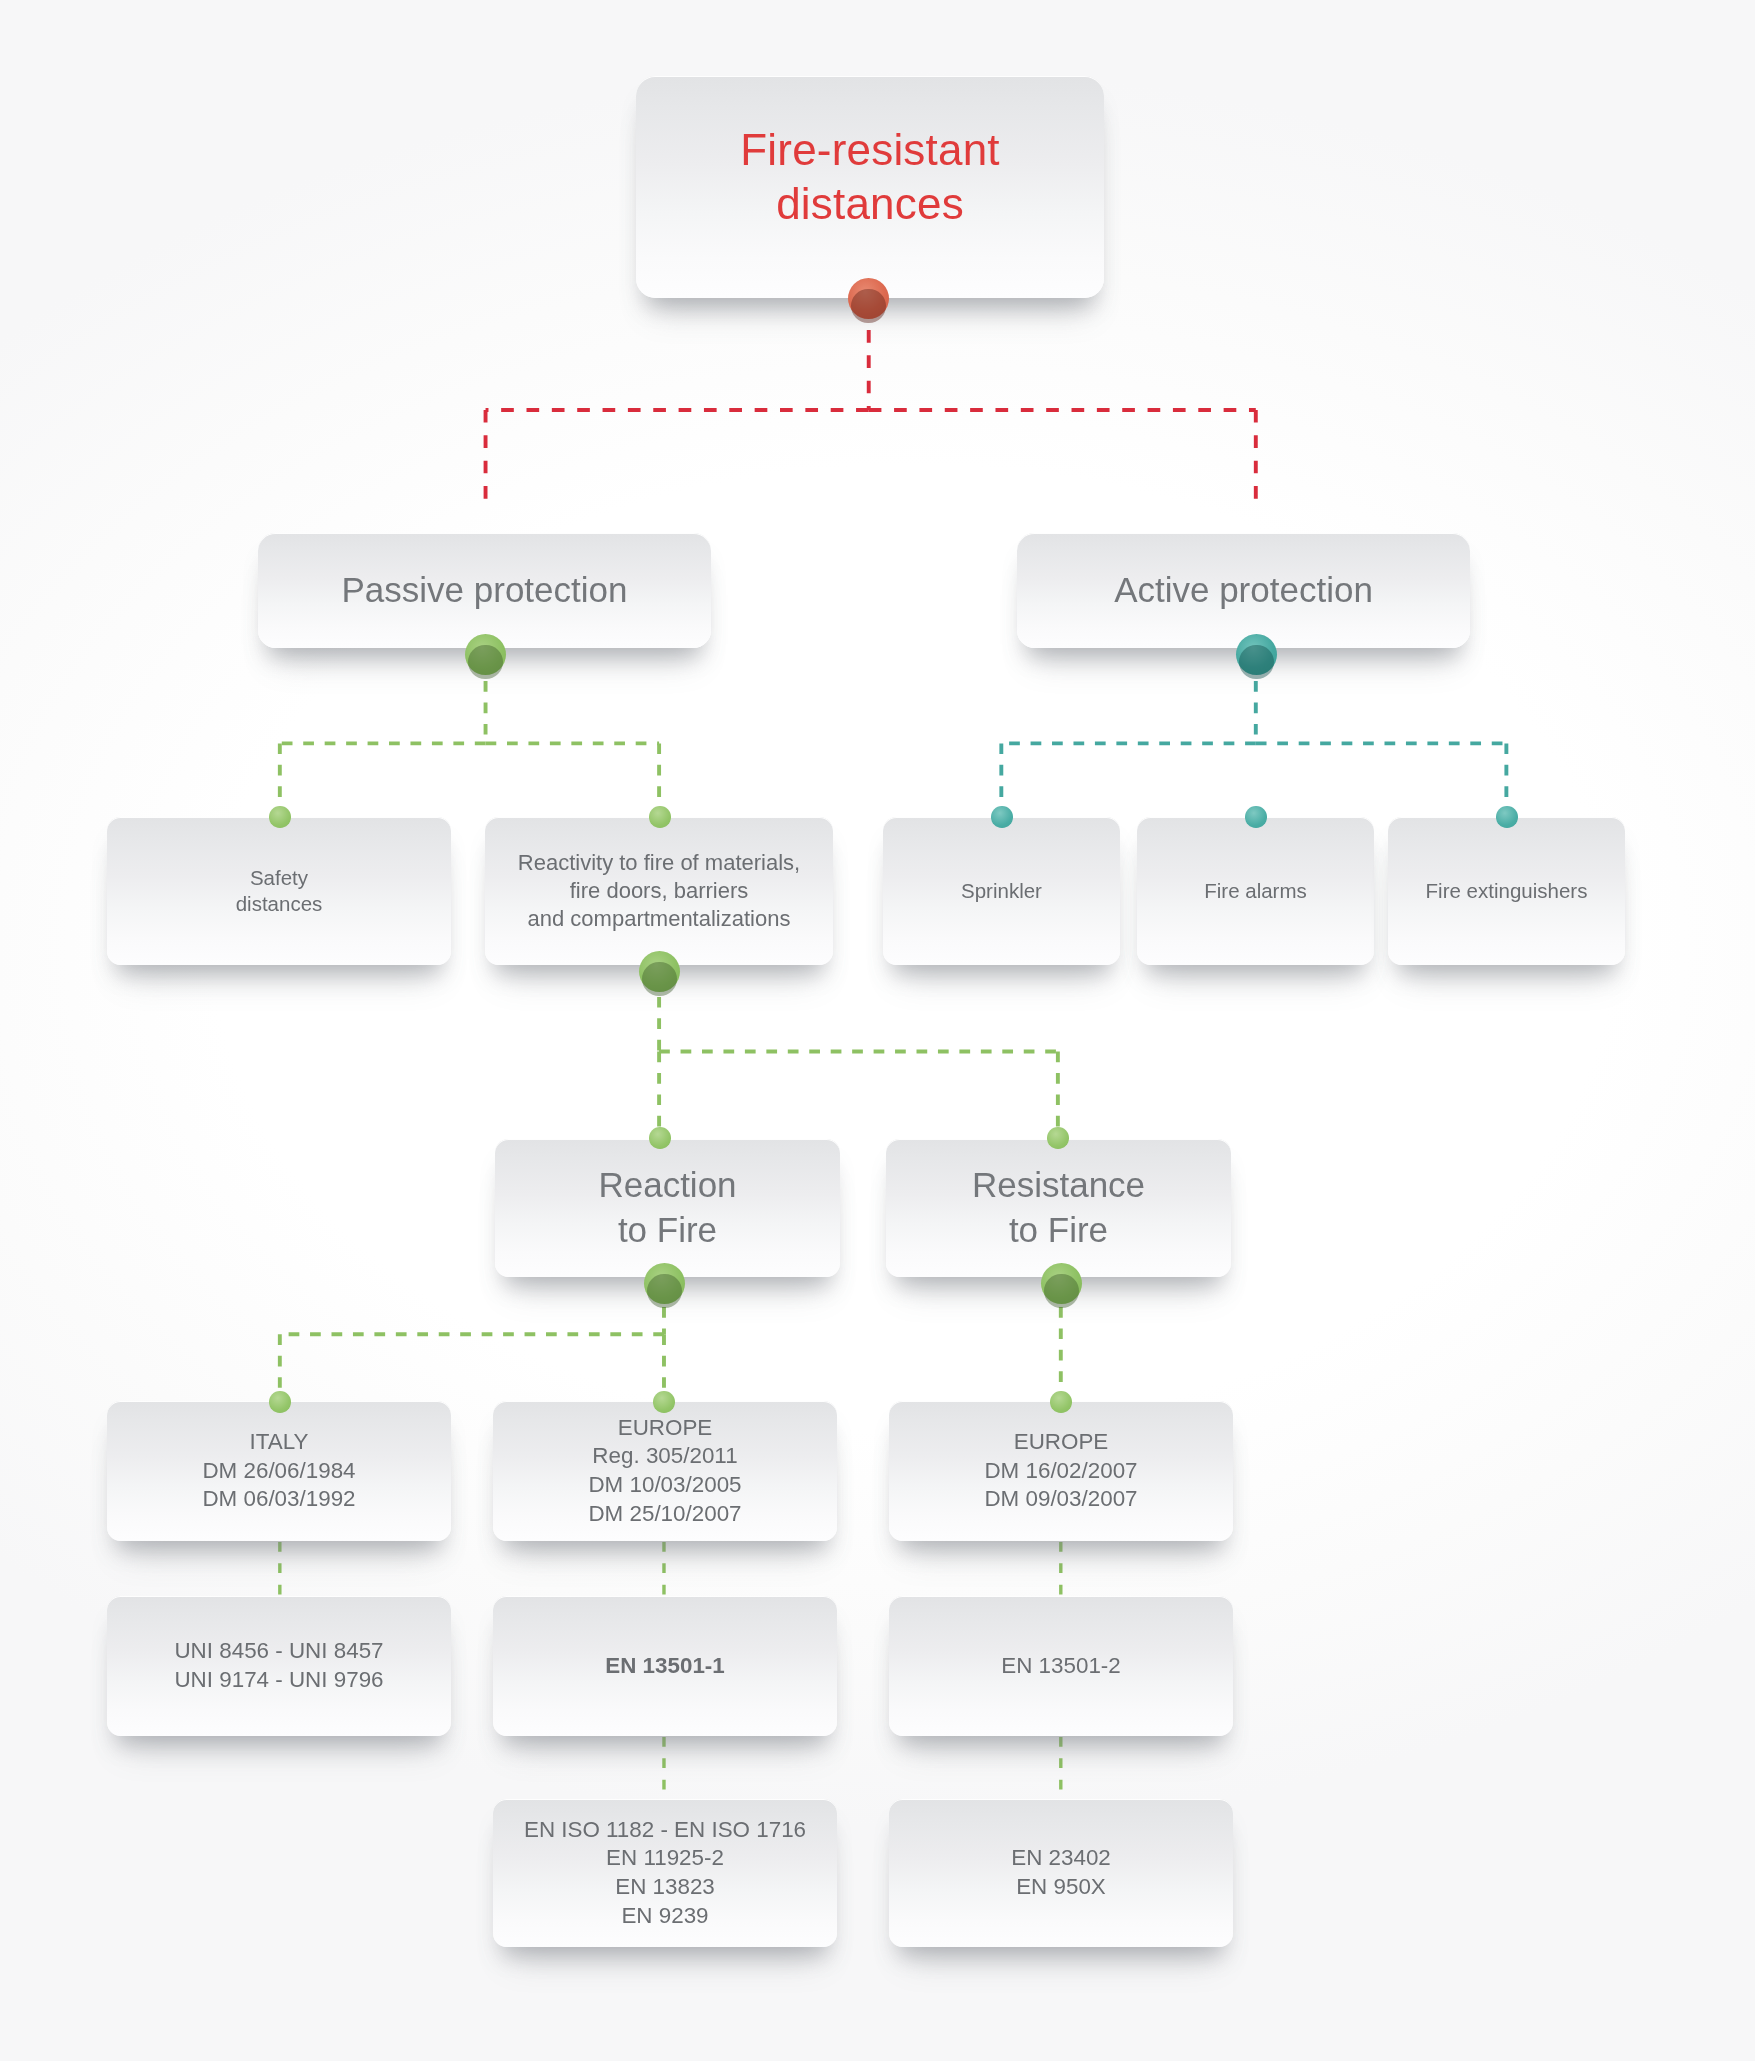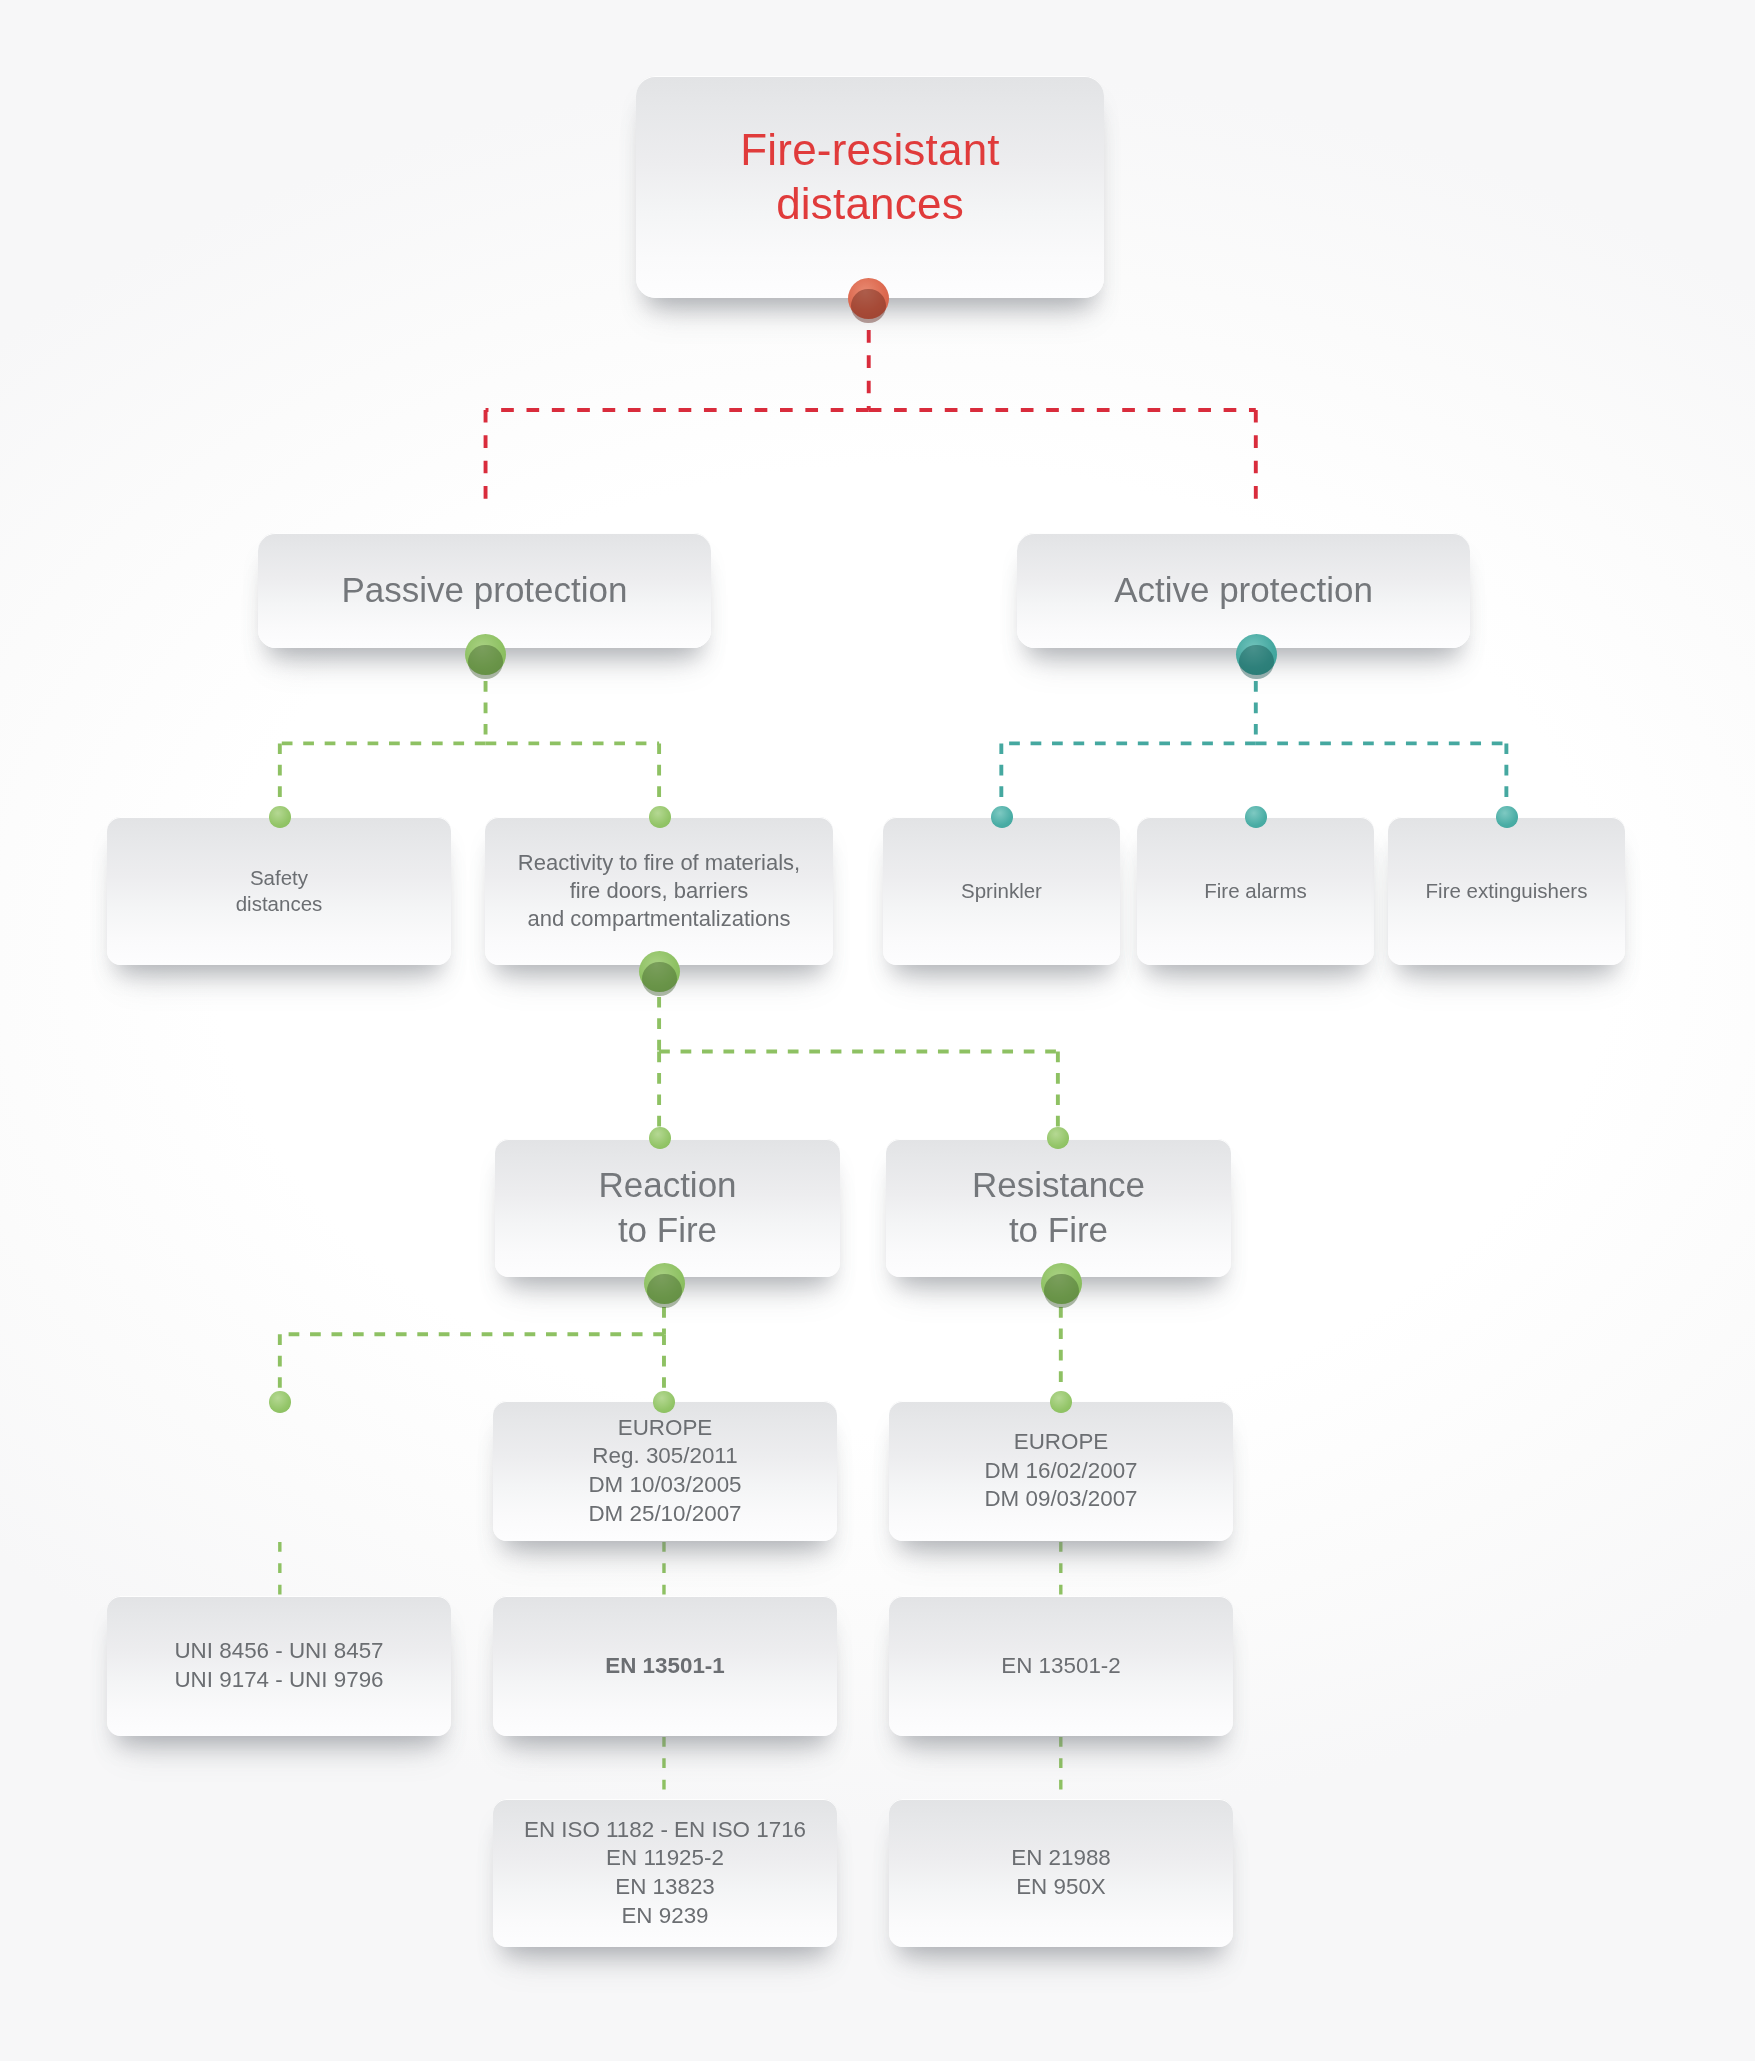--- a/index.html
+++ b/index.html
@@ -205,20 +205,25 @@
   <div class="node" id="n-reaction">
     <span class="lbl">Reaction
 to Fire</span>
   </div>
 
   <div class="node" id="n-resistance">
     <span class="lbl">Resistance
 to Fire</span>
   </div>
 
+  <div class="node" id="n-italy">
+    <span class="lbl">ITALY
+DM 26/06/1984
+DM 06/03/1992</span>
+  </div>
 
   <div class="node" id="n-europe1">
     <span class="lbl">EUROPE
 Reg. 305/2011
 DM 10/03/2005
 DM 25/10/2007</span>
   </div>
 
   <div class="node" id="n-europe2">
     <span class="lbl">EUROPE
@@ -240,21 +245,21 @@
   </div>
 
   <div class="node" id="n-enlist">
     <span class="lbl">EN ISO 1182 - EN ISO 1716
 EN 11925-2
 EN 13823
 EN 9239</span>
   </div>
 
   <div class="node" id="n-en13381">
-    <span class="lbl">EN 21988
+    <span class="lbl">EN 23402
 EN 950X</span>
   </div>
 
   <span class="dot lg red" style="left:848px;top:278px;"></span>
 
   <span class="dot lg green" style="left:465px;top:634px;"></span>
   <span class="dot lg teal" style="left:1236px;top:634px;"></span>
 
   <span class="dot sm flat pgreen" style="left:269px;top:806px;"></span>
   <span class="dot sm flat pgreen" style="left:649px;top:806px;"></span>

